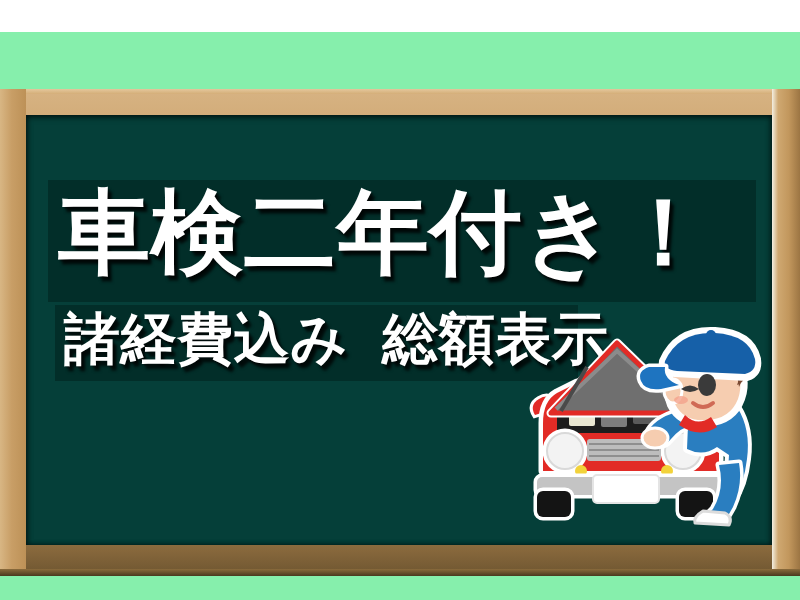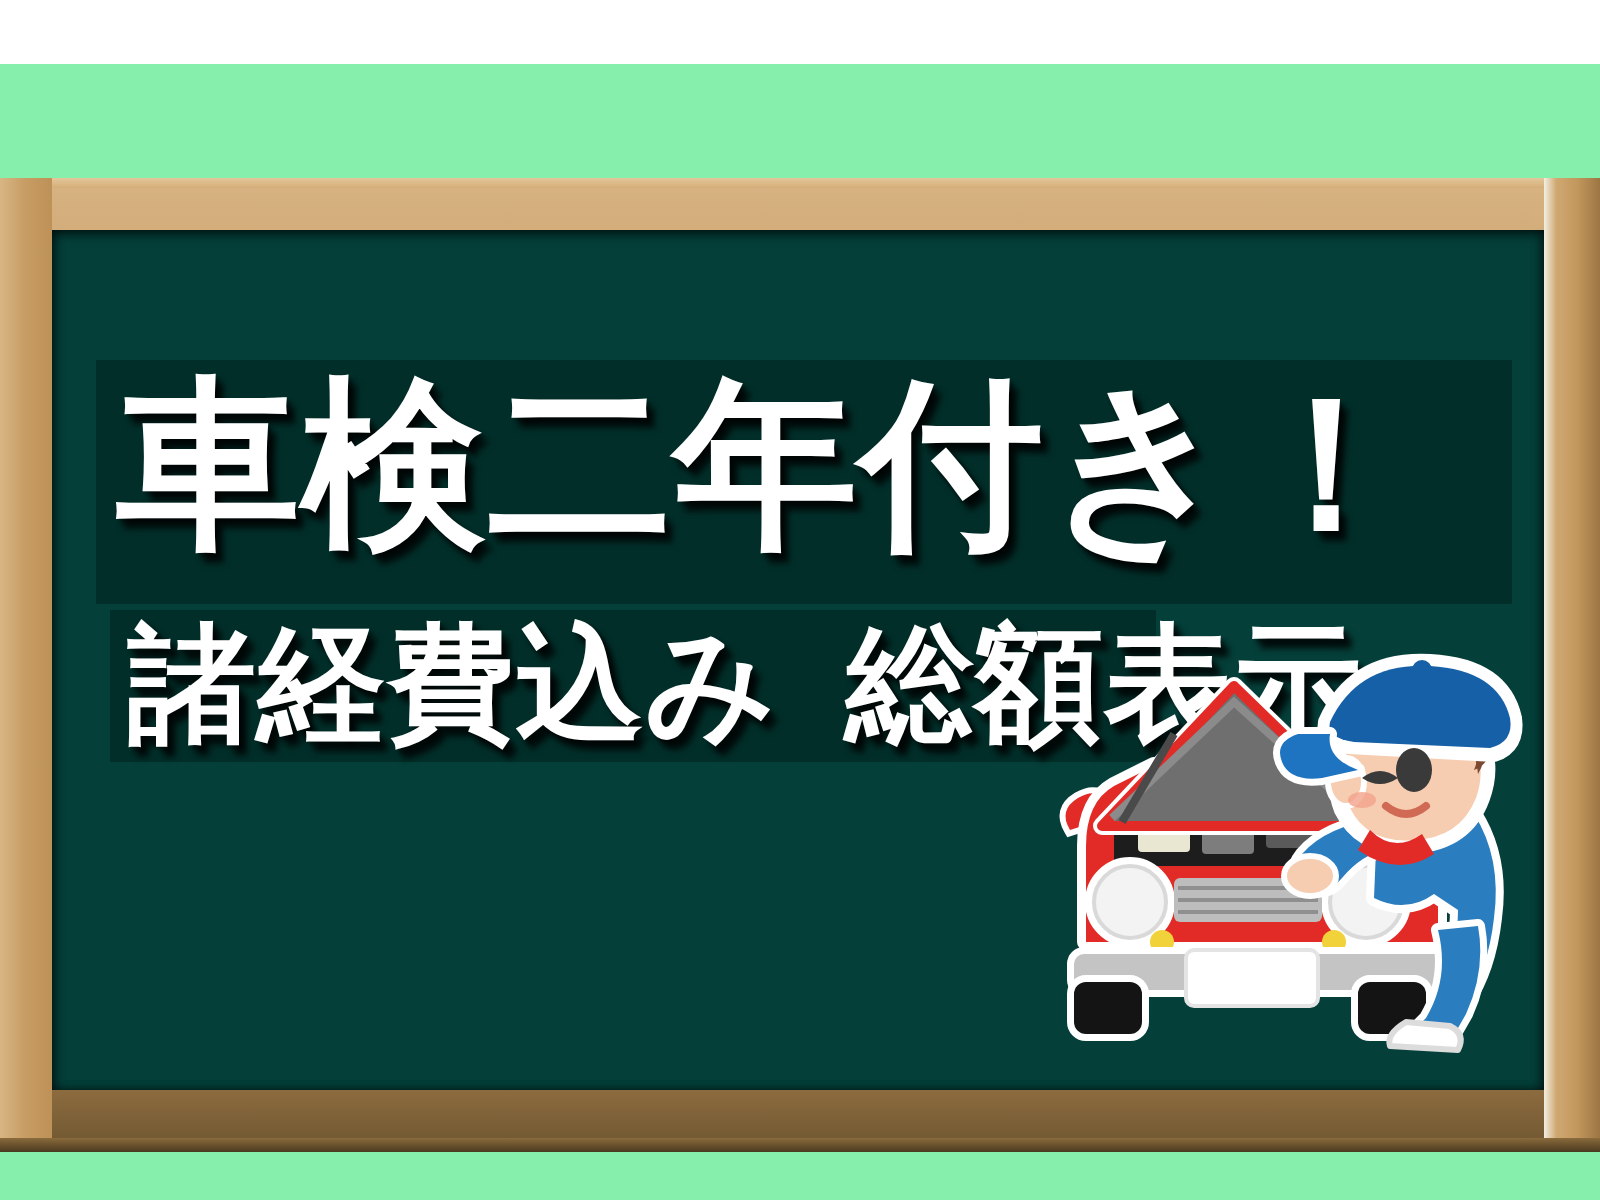--- a/index.html
+++ b/index.html
@@ -124,21 +124,21 @@
     line-height: 1;
   }
   #headline {
     left: 32px;
     top: 72px;
     font-size: 92px;
   }
   #subline {
     left: 38px;
     top: 196px;
-    font-size: 64px;
+    font-size: 56px;
   }
   #subline .gap {
     display: inline-block;
     width: 34px;
   }
 
   
   #illustration {
     position: absolute;
     left: 495px;

